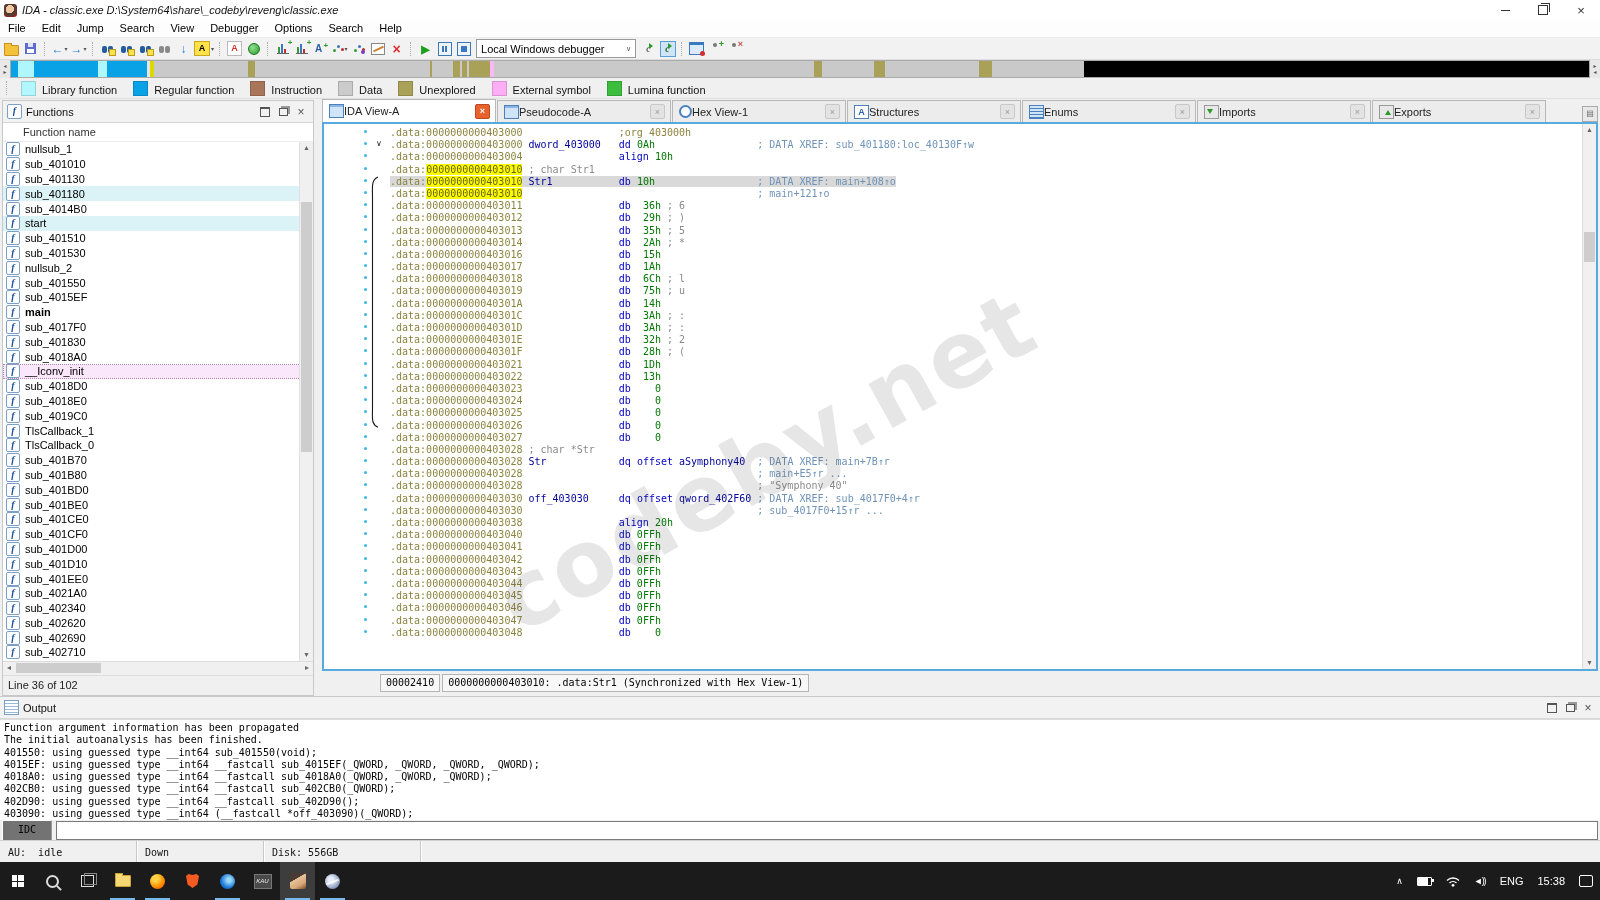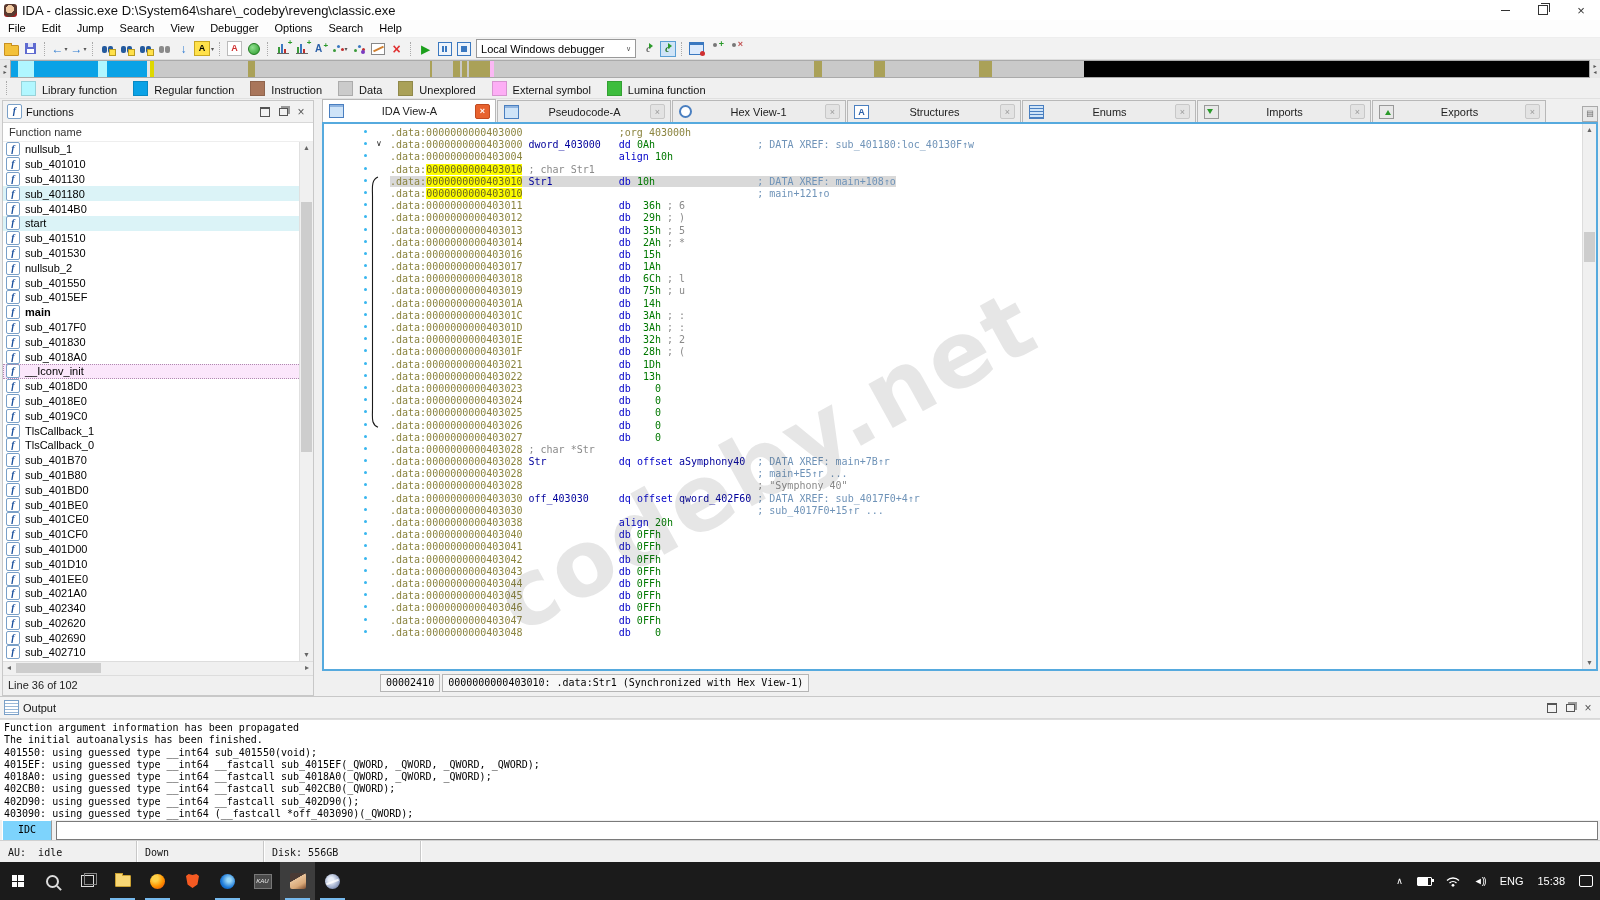--- a/index.html
+++ b/index.html
@@ -3,21 +3,21 @@
 <meta charset="utf-8">
 <style>
   html,body{margin:0;padding:0;width:1600px;height:900px;overflow:hidden;
     font-family:"Liberation Sans",sans-serif;font-size:11px;background:#f0f0f0;color:#000;}
   #root{position:relative;width:1600px;height:900px;}
 
   
   #titlebar{position:absolute;left:0;top:0;right:0;height:20px;background:#fff;display:flex;align-items:center;}
   .app-icon{width:13px;height:13px;margin:0 5px 0 4px;border-radius:3px;
     background:radial-gradient(circle at 45% 40%,#f0c8a0 38%,#5a3a30 40%,#5a3a30 70%,#9c1f1f 72%);}
-  #title-text{flex:1;font-size:13px;color:#111;white-space:nowrap;overflow:hidden;}
+  #title-text{flex:1;font-size:11px;color:#111;white-space:nowrap;overflow:hidden;font-style:italic;}
   .win-btn{width:38px;height:20px;display:flex;align-items:center;justify-content:center;color:#333;}
   .wm-min{width:9px;height:1px;background:#333;}
   .wm-rest{width:8px;height:8px;border:1px solid #333;position:relative;background:#fff;}
   .wm-rest:before{content:"";position:absolute;left:2px;top:-3px;width:8px;height:8px;border:1px solid #333;border-bottom:none;border-left:none;}
   .wm-close{font-size:13px;line-height:13px;}
 
   
   #menubar{position:absolute;left:0;top:20px;right:0;height:17px;background:#fdfdfd;display:flex;align-items:center;border-bottom:1px solid #eee;}
   .menu-item{padding:0 8px;height:17px;line-height:17px;}
 
@@ -88,21 +88,21 @@
   
   #functions-panel{position:absolute;left:2px;top:100px;width:310px;height:594px;background:#fff;border:1px solid #c8c8c8;display:flex;flex-direction:column;}
   .panel-header{height:21px;background:#f2f2f2;border-bottom:1px solid #d8d8d8;display:flex;align-items:center;padding:0 4px;flex:none;}
   .panel-title{flex:1;margin-left:4px;color:#111;}
   .ph-btn{width:16px;height:16px;display:flex;align-items:center;justify-content:center;color:#555;margin-left:2px;}
   .ph-max{width:8px;height:7px;border:1px solid #555;border-top-width:2px;}
   .ph-float{width:7px;height:6px;border:1px solid #555;box-shadow:2px -2px 0 -0px #999;}
   .ph-close{font-size:12px;line-height:12px;}
   .f-icon{width:13px;height:13px;background:#fff;border:1px solid #7aa0c8;border-radius:2px;
     font:italic bold 10px/12px "Liberation Serif",serif;color:#1a4f9c;text-align:center;flex:none;}
-  #fn-colheader{height:18px;line-height:18px;padding-left:6px;color:#333;border-bottom:1px solid #eee;flex:none;background:#fff;}
+  #fn-colheader{height:18px;line-height:18px;padding-left:20px;color:#333;border-bottom:1px solid #eee;flex:none;background:#fff;}
   #fn-list{flex:1;position:relative;overflow:hidden;}
   .fnrow{height:14.8px;display:flex;align-items:center;padding-left:3px;}
   .fnrow .f-icon{width:12px;height:12px;margin-right:5px;}
   .fnrow.sel{background:#dbf3f7;}
   .fnrow.pink{background:#fbe7fb;outline:1px dotted #b08ab0;outline-offset:-1px;}
   .fnrow.bold .fn-name{font-weight:bold;}
   .fn-vscroll{position:absolute;right:0;top:0;bottom:0;width:13px;background:#f0f0f0;border-left:1px solid #e0e0e0;}
   .fn-vscroll .thumb{position:absolute;left:1px;right:1px;top:60px;height:250px;background:#cdcdcd;}
   .sb-arr{position:absolute;left:0;right:0;height:12px;color:#666;font-size:7px;text-align:center;line-height:12px;}
   #fn-hscroll{height:13px;background:#f0f0f0;border-top:1px solid #ddd;position:relative;flex:none;}
@@ -116,21 +116,21 @@
   .tab{width:172px;height:21px;display:flex;align-items:center;background:#ececec;border:1px solid #b8b8b8;border-bottom:none;margin-right:1px;}
   .tab.active{background:#fff;height:22px;}
   .tico{width:13px;height:12px;margin-left:6px;flex:none;font-style:normal;}
   .tico.doc{background:#cfe4f8;border:1px solid #4a7fc0;box-shadow:inset 0 2px 0 #8fb4e0;}
   .tico.hex{width:9px;height:9px;border:2px solid #4a7fc0;border-radius:50%;background:#fff;}
   .tico.struct{background:#fff;border:1px solid #4a7fc0;font:bold 9px/12px "Liberation Sans",sans-serif;color:#2a5fa8;text-align:center;}
   .tico.enum{background:repeating-linear-gradient(180deg,#cfe4f8 0 2px,#4a7fc0 2px 3px);border:1px solid #4a7fc0;}
   .tico.imp,.tico.exp{background:#e8e8e8;border:1px solid #999;position:relative;}
   .tico.imp:after{content:"";position:absolute;left:2px;bottom:1px;border:3px solid transparent;border-top:5px solid #2a9a2a;}
   .tico.exp:after{content:"";position:absolute;right:2px;top:1px;border:3px solid transparent;border-bottom:5px solid #2a9a2a;}
-  .tab .tl{flex:1;text-align:center;color:#222;}
+  .tab .tl{flex:1;color:#222;}
   .tclose{width:13px;height:13px;border-radius:2px;margin-right:5px;display:flex;align-items:center;justify-content:center;font-size:9px;flex:none;
     background:#e3e3e3;color:#999;border:1px solid #c8c8c8;}
   .tab.active .tclose{background:#e8622e;color:#fff;border-color:#c04a20;font-weight:bold;}
   #tab-end{width:14px;height:14px;margin-left:auto;background:#e8e8e8;border:1px solid #aaa;color:#666;font-size:8px;line-height:13px;text-align:center;}
 
   
   #disasm{position:absolute;left:6px;top:22px;right:2px;bottom:23px;background:#fff;border:2px solid #56aade;overflow:hidden;}
   #listing{position:absolute;left:0;top:0;right:13px;bottom:0;padding-top:2px;overflow:hidden;}
   .dline{position:relative;height:12.2px;line-height:12.2px;padding-left:66px;white-space:pre;}
   .dline .dot{position:absolute;left:40px;top:4px;width:3px;height:3px;border-radius:50%;background:#38b6ef;}
@@ -146,21 +146,21 @@
   .dz-vscroll .thumb{position:absolute;left:1px;right:1px;top:108px;height:30px;background:#cdcdcd;}
   #disasm-status{position:absolute;left:6px;right:2px;bottom:0;height:22px;background:#f0f0f0;display:flex;align-items:center;
     font-family:"DejaVu Sans Mono",monospace;font-size:10px;padding-left:58px;}
   .ds-cell{border:1px solid #b5b5b5;background:#f7f7f7;height:16px;line-height:16px;padding:0 5px;margin-right:2px;white-space:pre;}
 
   
   #output-panel{position:absolute;left:0;top:696px;right:0;height:144px;background:#fff;border-top:1px solid #c8c8c8;display:flex;flex-direction:column;}
   .out-icon{width:13px;height:13px;border:1px solid #7aa0c8;background:repeating-linear-gradient(180deg,#fff 0 2px,#9ab8d8 2px 3px);flex:none;}
   #out-body{flex:1;border-top:1px solid #ddd;padding:2px 4px;font-family:"DejaVu Sans Mono",monospace;font-size:10px;line-height:12.3px;overflow:hidden;white-space:pre;}
   #idc-row{height:21px;display:flex;align-items:center;flex:none;background:#f0f0f0;}
-  #idc-btn{width:48px;height:19px;margin-left:2px;background:#7dd3fc;border:1px solid #999;border-top-color:#fff;border-left-color:#fff;
+  #idc-btn{width:48px;height:19px;margin-left:2px;background:#737373;border:1px solid #999;border-top-color:#fff;border-left-color:#fff;
     text-align:center;line-height:18px;font-family:"DejaVu Sans Mono",monospace;font-size:10px;}
   #idc-input{flex:1;height:17px;margin:0 2px 0 4px;border:1px solid #7a7a7a;background:#fff;font-family:"DejaVu Sans Mono",monospace;font-size:10px;padding:0 3px;outline:none;}
 
   
   #statusbar{position:absolute;left:0;top:840px;right:0;height:22px;background:#f0f0f0;border-top:1px solid #d0d0d0;display:flex;align-items:center;
     font-family:"DejaVu Sans Mono",monospace;font-size:10px;color:#111;}
   .st-cell{height:100%;display:flex;align-items:center;padding:0 8px;border-right:1px solid #c8c8c8;box-shadow:1px 0 0 #fff;white-space:pre;}
 
   
   #taskbar{position:absolute;left:0;top:862px;right:0;height:38px;background:#1b1b1b;display:flex;align-items:stretch;}

